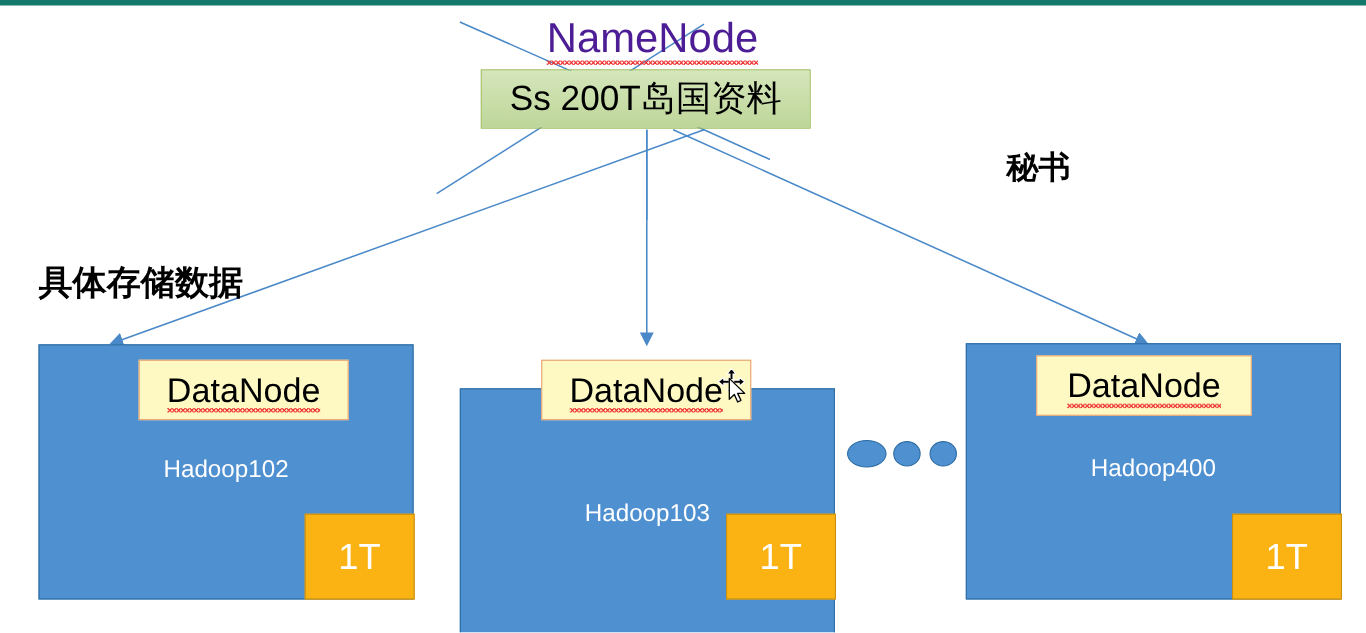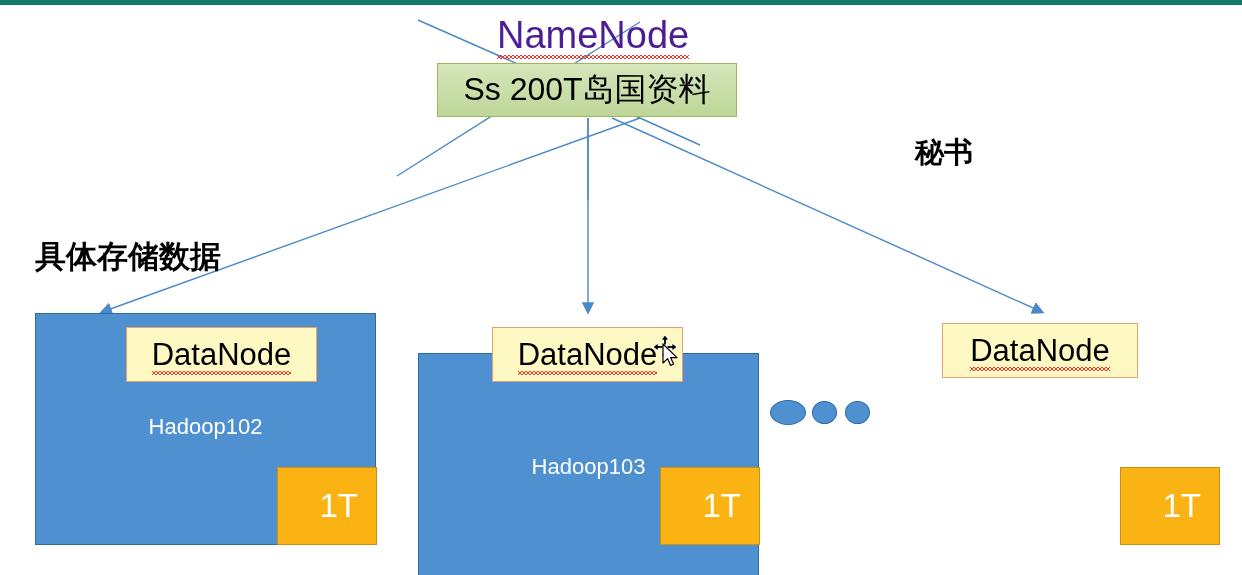--- a/index.html
+++ b/index.html
@@ -155,21 +155,21 @@
     border: 1px solid #c98f10;
     box-sizing: border-box;
     display: flex;
     align-items: center;
     justify-content: flex-end;
     z-index: 3;
   }
   .disk-chip .txt {
     font-size: 33px;
     color: #ffffff;
-    padding-right: 18px;
+    padding-right: 30px;
     white-space: nowrap;
   }
   
   .dot {
     position: absolute;
     background: #4f90d0;
     border: 1px solid #2b6ca3;
     border-radius: 50%;
     box-sizing: border-box;
     z-index: 2;
@@ -241,20 +241,23 @@
     <span class="txt spell-underline">DataNode</span>
   </div>
   <div class="disk-chip" style="left:660px; top:467px; width:100px; height:78px;">
     <span class="txt">1T</span>
   </div>
 
   <div class="dot" style="left:770px; top:400px; width:36px; height:25px;"></div>
   <div class="dot" style="left:812px; top:401px; width:25px; height:23px;"></div>
   <div class="dot" style="left:845px; top:401px; width:25px; height:23px;"></div>
 
+  <div class="host-box" style="left:878px; top:312px; width:341px; height:233px;">
+    <div class="host-name" style="top:100px;">Hadoop400</div>
+  </div>
   <div class="dn-chip" style="left:942px; top:323px; width:196px; height:55px;">
     <span class="txt spell-underline">DataNode</span>
   </div>
   <div class="disk-chip" style="left:1120px; top:467px; width:100px; height:78px;">
     <span class="txt">1T</span>
   </div>
 
   <svg id="mouse-cursor" viewBox="0 0 34 34" width="34" height="34">
 
     <g fill="#000000" stroke="#ffffff" stroke-width="1">

